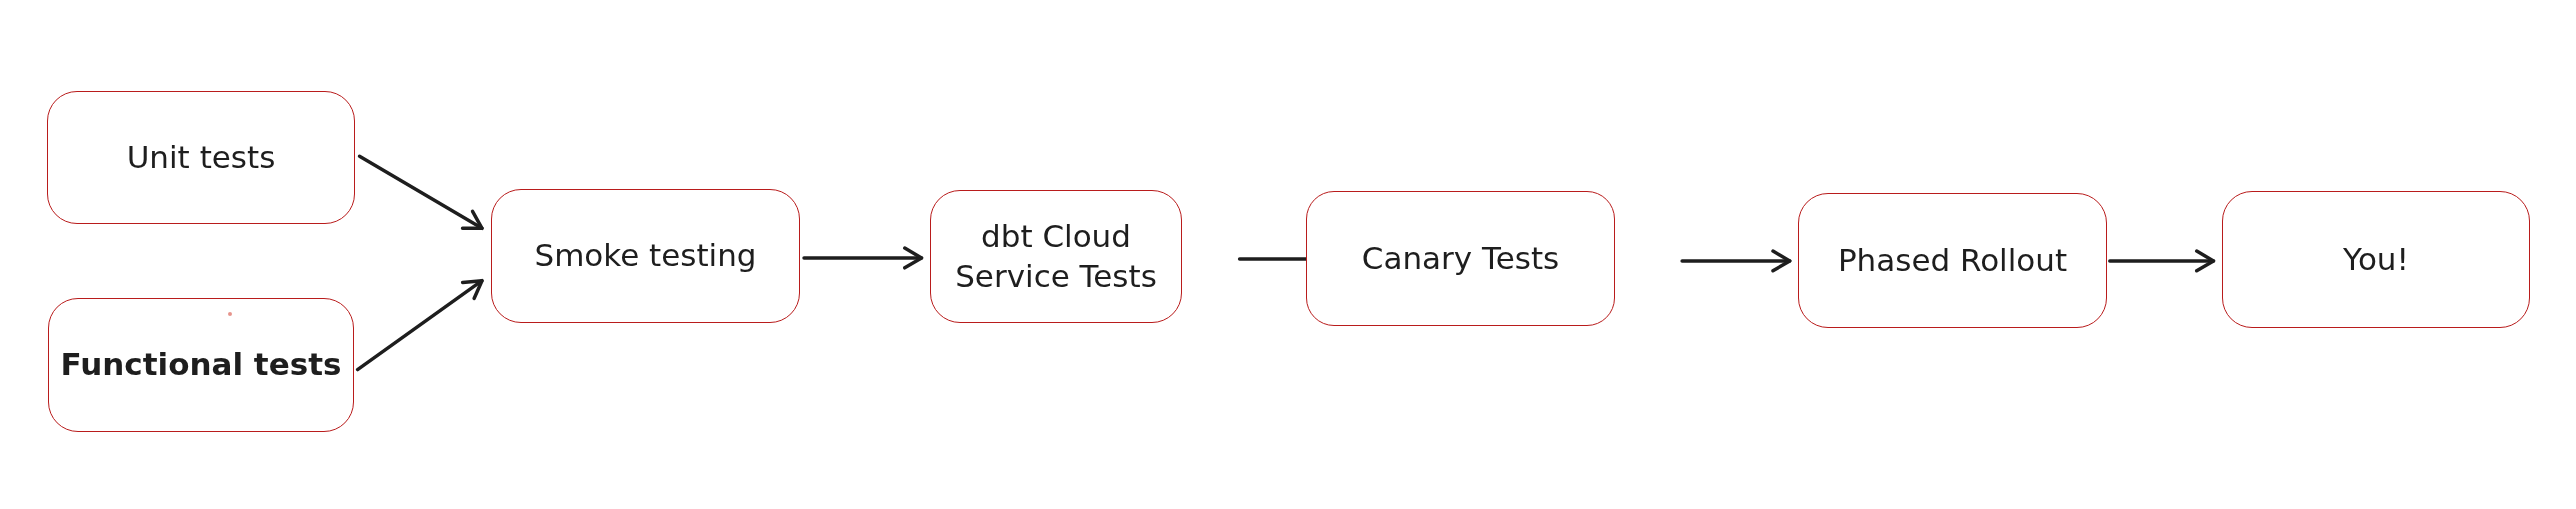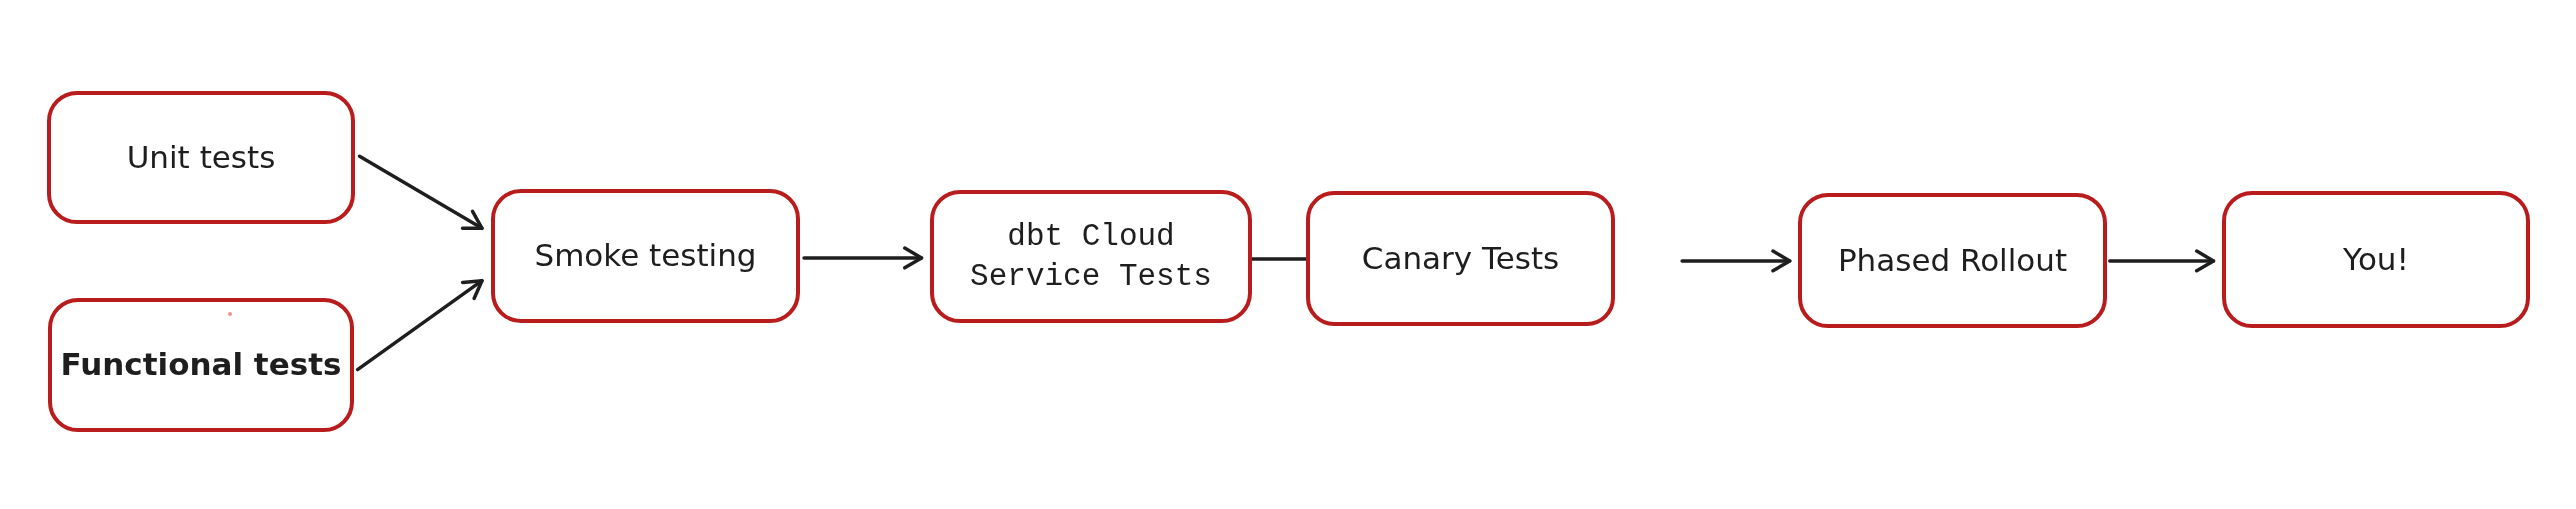--- a/index.html
+++ b/index.html
@@ -26,21 +26,21 @@
   .edge {
     stroke: #1e1e1e;
     stroke-width: 3.5;
     stroke-linecap: round;
     fill: none;
   }
   .node {
     position: absolute;
     box-sizing: border-box;
     background: #ffffff;
-    border: 4px solid #b91c1c;
+    border: 1px solid #b91c1c;
     border-radius: 30px;
     display: flex;
     align-items: center;
     justify-content: center;
     text-align: center;
     color: #1e1e1e;
     font-size: 31px;
     line-height: 1.28;
     white-space: pre-line;
     z-index: 2;
@@ -81,21 +81,21 @@
   </div>
 
   <div class="node" style="left:48px; top:298px; width:306px; height:134px;font-weight:bold;">
     <span>Functional tests</span>
   </div>
 
   <div class="node" style="left:491px; top:189px; width:309px; height:134px;">
     <span>Smoke testing</span>
   </div>
 
-  <div class="node" style="left:930px; top:190px; width:322px; height:133px;font-family:Liberation Mono, monospace;">
+  <div class="node" style="left:930px; top:190px; width:252px; height:133px;">
     <span>dbt Cloud
 Service Tests</span>
   </div>
 
   <div class="node" style="left:1306px; top:191px; width:309px; height:135px;border-radius:28px;">
     <span>Canary Tests</span>
   </div>
 
   <div class="node" style="left:1798px; top:193px; width:309px; height:135px;align-items:center;">
     <span>Phased Rollout</span>

